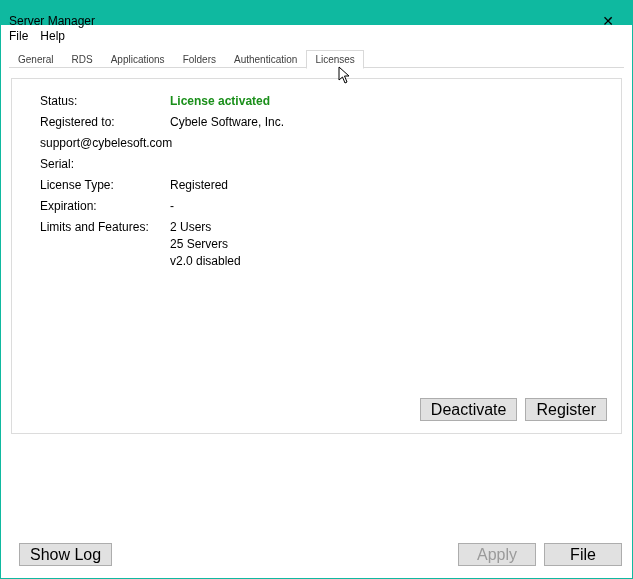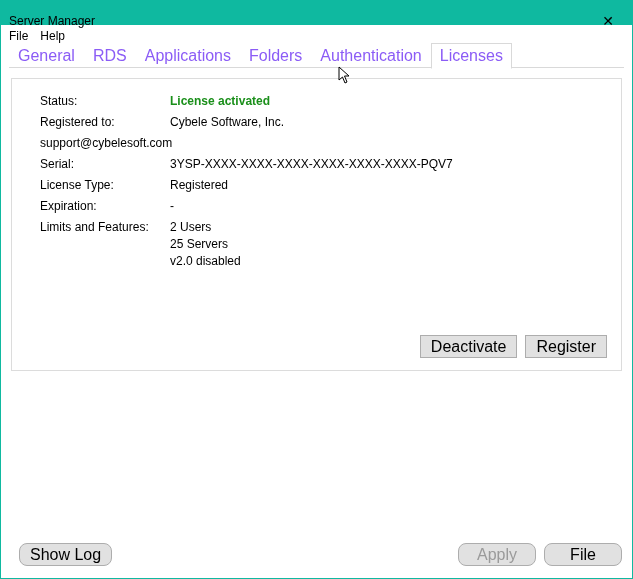--- a/index.html
+++ b/index.html
@@ -46,22 +46,22 @@
   .menubar span { cursor: default; }
   .tabbar {
     display: flex;
     padding: 0 8px;
     align-items: flex-end;
     height: 22px;
     position: relative;
   }
   .tab {
     padding: 3px 8px 3px 8px;
-    font-size: 16px;
-    color: #8b5cf6;
+    font-size: 10px;
+    color: #404040;
     cursor: default;
     border: 1px solid transparent;
     border-bottom: none;
     position: relative;
   }
   .tab.active {
     border: 1px solid #d9d9d9;
     border-bottom: 1px solid #fff;
     background: #fff;
     margin-bottom: -1px;
@@ -75,21 +75,21 @@
   }
   .content-outer {
     flex: 1;
     padding: 10px 10px 10px 10px;
     display: flex;
     flex-direction: column;
   }
   .panel {
     border: 1px solid #dcdcdc;
     flex: 0 0 auto;
-    height: 293px;
+    height: 356px;
     padding: 14px 18px 14px 28px;
     position: relative;
   }
   .row {
     display: flex;
     margin-bottom: 4px;
     line-height: 17px;
   }
   .label {
     width: 130px;
@@ -118,21 +118,21 @@
   .btn:disabled {
     color: #9a9a9a;
   }
   .footer {
     padding: 6px 10px 12px 10px;
     display: flex;
     align-items: center;
     margin-top: auto;
   }
   .footer .spacer { flex: 1; }
-  .footer .btn { margin-left: 8px; border-radius: 8px; }
+  .footer .btn { margin-left: 8px; }
   .cursor {
     position: absolute;
     left: 338px;
     top: 66px;
     pointer-events: none;
     z-index: 10;
   }
 </style>
 </head>
 <body>
@@ -169,21 +169,20 @@
       </div>
       <div class="row">
         <div class="label">Registered to:</div>
         <div class="value">Cybele Software, Inc.</div>
       </div>
       <div class="row">
         <div class="value">support@cybelesoft.com</div>
       </div>
       <div class="row">
         <div class="label">Serial:</div>
-        <div class="value">3YSP-XXXX-XXXX-XXXX-XXXX-XXXX-XXXX-PQV7</div>
       </div>
       <div class="row">
         <div class="label">License Type:</div>
         <div class="value">Registered</div>
       </div>
       <div class="row">
         <div class="label">Expiration:</div>
         <div class="value">-</div>
       </div>
       <div class="row">

